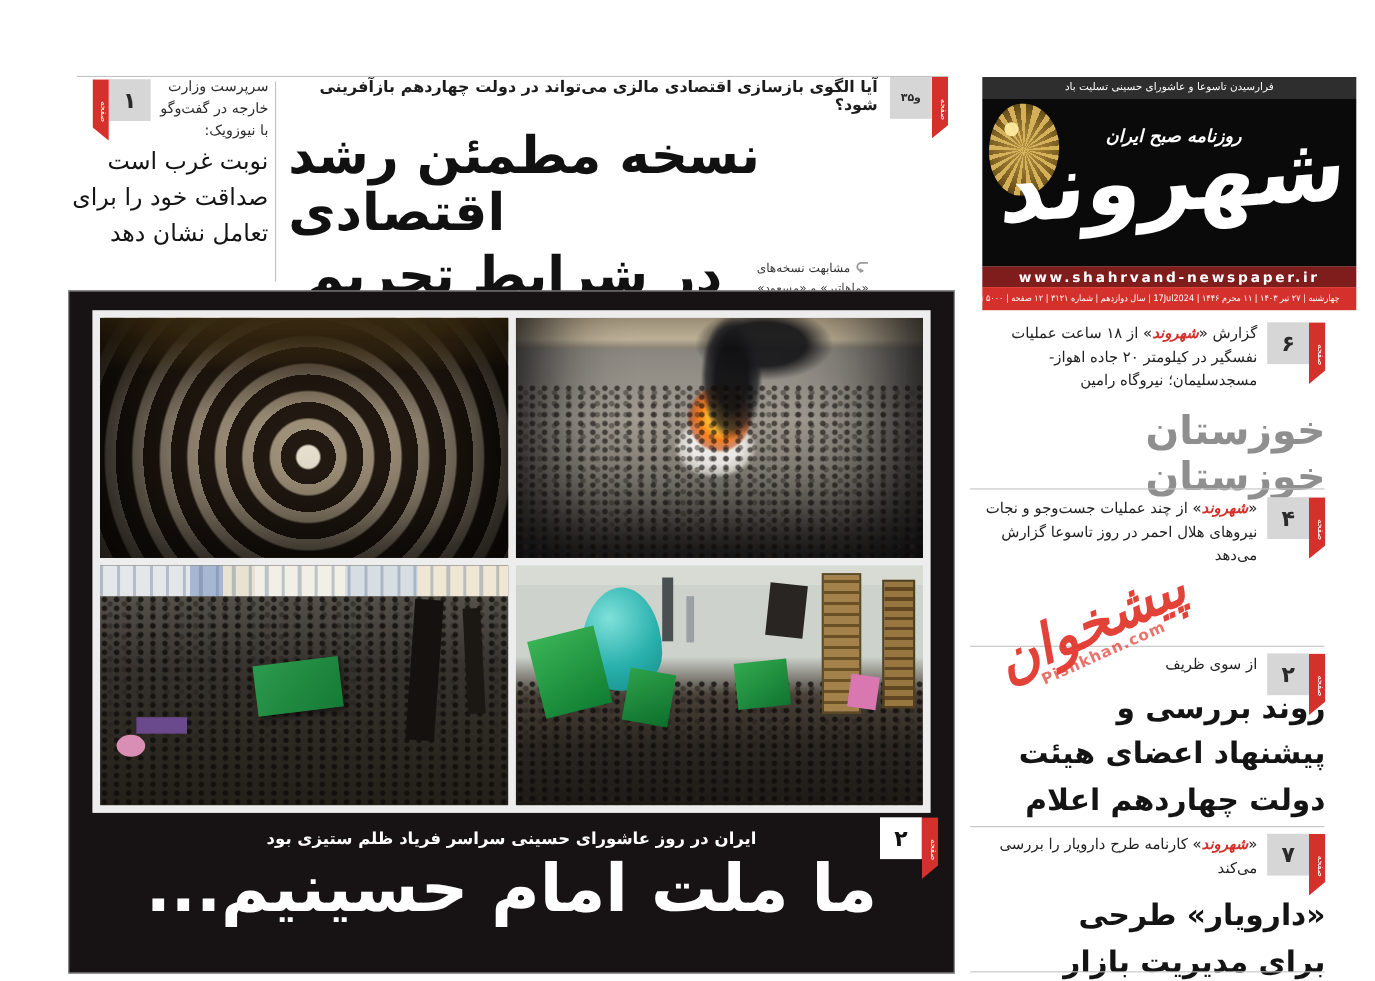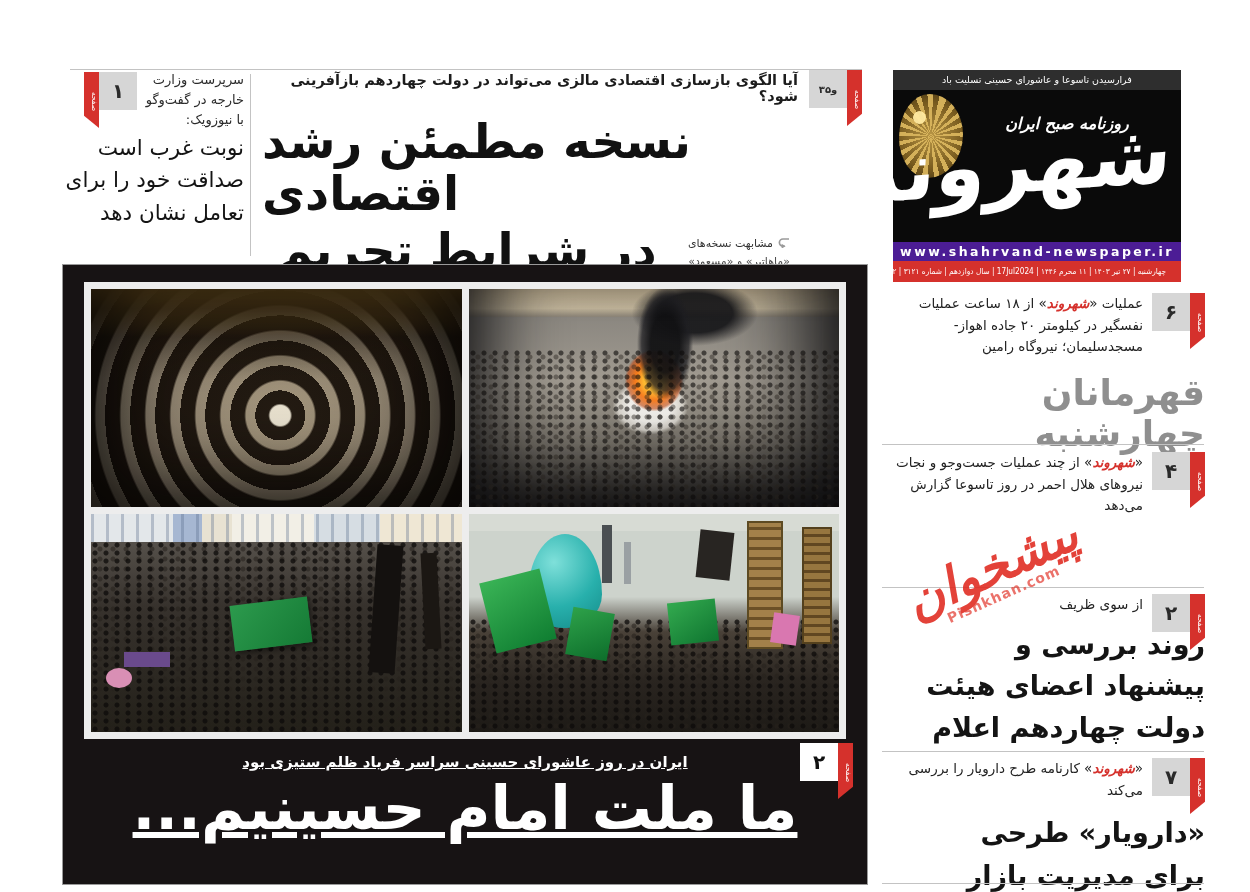--- a/index.html
+++ b/index.html
@@ -30,35 +30,35 @@
                 padding-right:64px;letter-spacing:-0.2px;}
   .lead .h1{font-size:47px;font-weight:bold;text-align:left;letter-spacing:-1px;
             margin-top:12px;line-height:1.1;color:#111;}
   .lead .bottom{position:relative;height:70px;margin-top:4px;}
   .lead .h2{position:absolute;left:16px;top:0;font-size:47px;font-weight:bold;
             letter-spacing:-1px;color:#111;}
   .lead .note{position:absolute;right:72px;top:12px;width:162px;text-align:right;
               font-size:11px;line-height:1.55;color:#333;}
   .lead .note .l2{color:#4a4a4a;}
   
-  .masthead{position:absolute;left:893px;top:70px;width:288px;}
+  .masthead{position:absolute;left:893px;top:70px;width:340px;}
   .mh-condolence{height:20px;background:#2e2e2e;color:#fff;font-size:9.5px;line-height:20px;
                  text-align:center;}
   .mh-black{position:relative;height:152px;background:#0a0a0a;overflow:hidden;}
   .emblem{position:absolute;left:6px;top:4px;width:64px;height:84px;
           background:
             radial-gradient(circle at 32% 28%, rgba(255,233,160,.95) 0 8%, rgba(255,233,160,0) 9%),
             repeating-conic-gradient(from 15deg, rgba(216,180,92,.95) 0 8deg, rgba(96,72,24,.15) 8deg 17deg),
             radial-gradient(circle, #caa54e 0%, #7c5e20 62%, #392b10 100%);
           border-radius:48% 52% 55% 45% / 52% 48% 52% 48%;}
   .mh-publisher{position:absolute;left:96px;top:24px;width:156px;text-align:center;color:#fff;
                 font-size:16px;font-style:italic;font-weight:bold;}
   .mh-title{position:absolute;right:6px;top:22px;color:#fff;font-size:82px;font-weight:bold;
             line-height:1;transform:rotate(-4deg) skewX(-8deg);transform-origin:right top;}
-  .mh-www{height:19px;background:#4c1d95;color:#fff;font-size:12.5px;line-height:19px;
+  .mh-www{height:19px;background:#7f1d1d;color:#fff;font-size:12.5px;line-height:19px;
           text-align:center;letter-spacing:2.5px;font-weight:bold;}
   .mh-dateline{height:21px;background:var(--red);color:#fff;font-size:8px;line-height:21px;
                text-align:center;white-space:nowrap;transform-origin:center;overflow:hidden;}
   .mh-dateline span{display:inline-block;transform:scaleX(.92);}
   
   .item{position:absolute;left:880px;width:325px;}
   .item .kicker{font-size:13.5px;line-height:1.6;text-align:right;color:#222;
                 padding-right:62px;}
   .item .kicker .brand{color:var(--red);font-weight:bold;font-style:italic;}
   .item .headline{font-weight:bold;text-align:right;color:#141414;margin-left:auto;}
@@ -135,21 +135,21 @@
   .p4 .gflag1{position:absolute;left:5%;top:28%;width:62px;height:72px;
               background:linear-gradient(160deg,#3ab456,#0f7d31);transform:rotate(-14deg);z-index:3;}
   .p4 .gflag2{position:absolute;left:27%;top:44%;width:42px;height:48px;
               background:linear-gradient(150deg,#2ea24a,#0d6e2b);transform:rotate(10deg);z-index:3;}
   .p4 .gflag3{position:absolute;right:33%;top:40%;width:48px;height:42px;
               background:linear-gradient(150deg,#33aa4f,#0f7530);transform:rotate(-6deg);z-index:3;}
   .p4 .pinkflag{position:absolute;right:11%;top:46%;width:26px;height:30px;background:#d977b0;
                 transform:rotate(8deg);z-index:3;}
   .p4 .dots{height:52%;}
   
-  .band{position:relative;height:126px;color:#fff;text-align:center;text-decoration:underline;}
+  .band{position:relative;height:126px;color:#fff;text-align:center;}
   .band .caption{font-size:15px;font-weight:bold;padding-top:14px;}
   .band .mega{font-size:60px;font-weight:bold;letter-spacing:-1px;margin-top:4px;line-height:1.1;}
   .band-badge{right:14px;top:478px;}
 </style>
 </head>
 <body>
 
 <div class="page">
 
   <div class="rule" style="left:70px;top:69px;width:792px;height:1px;"></div>
@@ -194,22 +194,22 @@
     </div>
     <div class="mh-www">www.shahrvand-newspaper.ir</div>
     <div class="mh-dateline rtl"><span>چهارشنبه | ۲۷ تیر ۱۴۰۳ | ۱۱ محرم ۱۴۴۶ | 17Jul2024 | سال دوازدهم | شماره ۳۱۲۱ | ۱۲ صفحه | ۵۰۰۰ تومان</span></div>
   </div>
 
   <div class="item it1" style="top:293px;">
     <div class="badge" style="right:0;top:0;">
       <span class="num">۶</span>
       <span class="ribbon rtl">صفحه</span>
     </div>
-    <div class="kicker rtl"><span>عملیات «</span><span class="brand">شهروند</span><span>» از ۱۸ ساعت عملیات نفسگیر در کیلومتر ۲۰ جاده اهواز- مسجدسلیمان؛ نیروگاه رامین</span></div>
-    <div class="headline rtl">قهرمانان چهارشنبه</div>
+    <div class="kicker rtl"><span>گزارش «</span><span class="brand">شهروند</span><span>» از ۱۸ ساعت عملیات نفسگیر در کیلومتر ۲۰ جاده اهواز- مسجدسلیمان؛ نیروگاه رامین</span></div>
+    <div class="headline rtl">خوزستان خوزستان</div>
   </div>
   <div class="rule" style="left:882px;top:444px;width:322px;height:1px;"></div>
 
   <div class="item it2" style="top:452px;">
     <div class="badge" style="right:0;top:0;">
       <span class="num">۴</span>
       <span class="ribbon rtl">صفحه</span>
     </div>
     <div class="kicker rtl"><span>«</span><span class="brand">شهروند</span><span>» از چند عملیات جست‌وجو و نجات نیروهای هلال احمر در روز تاسوعا گزارش می‌دهد</span></div>
   </div>

